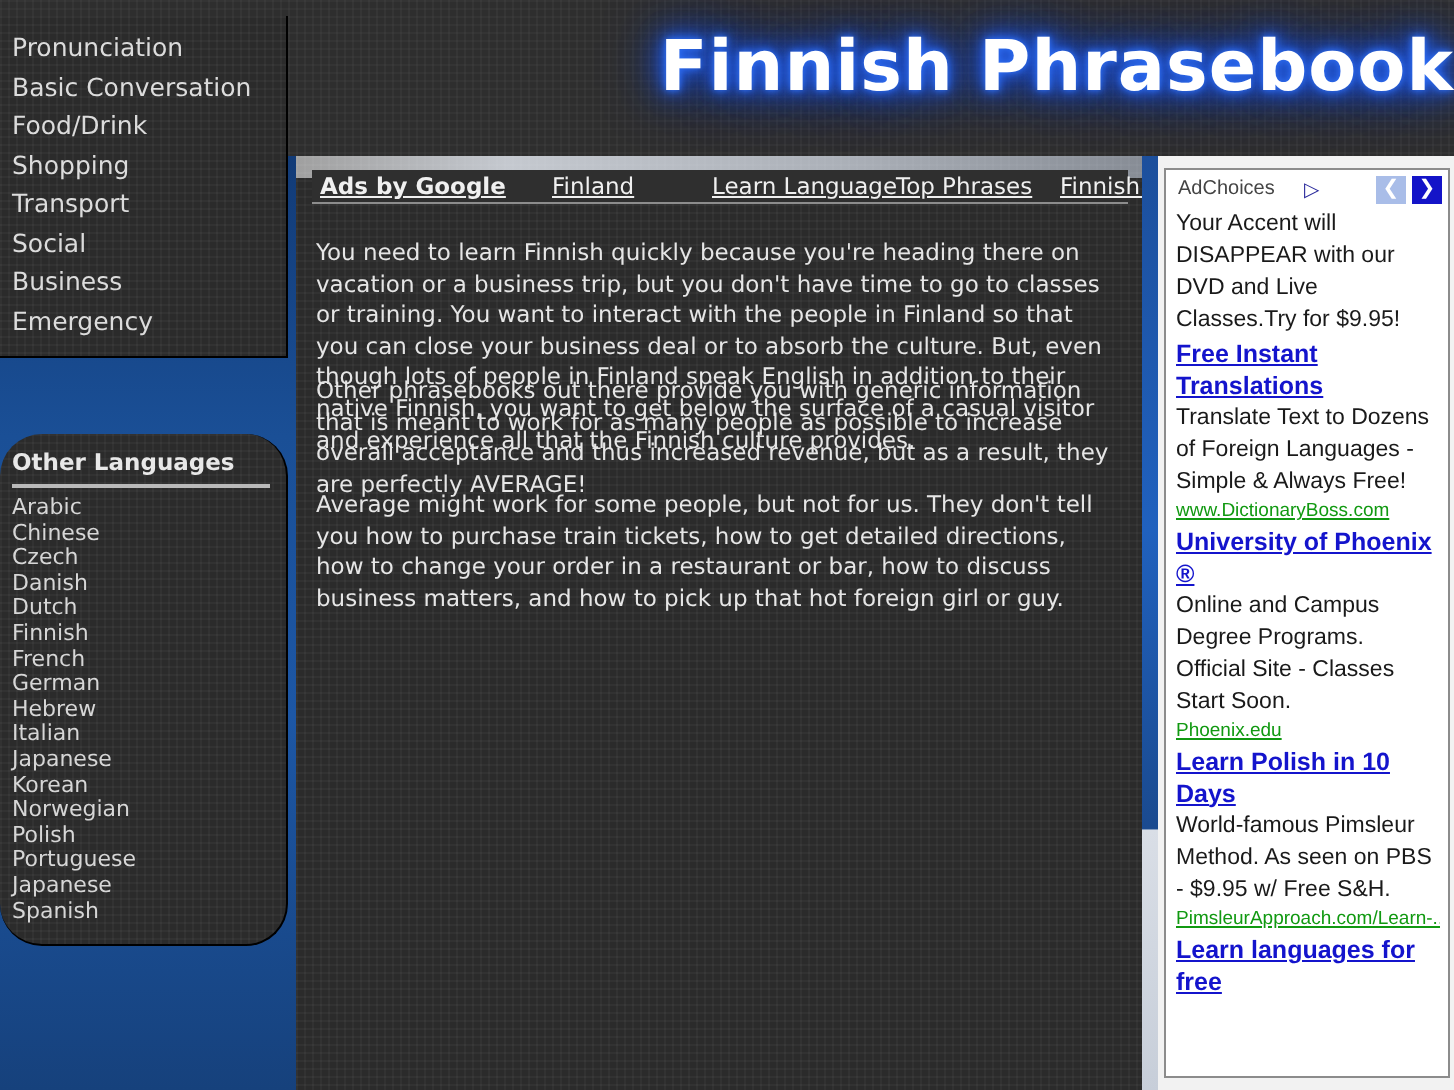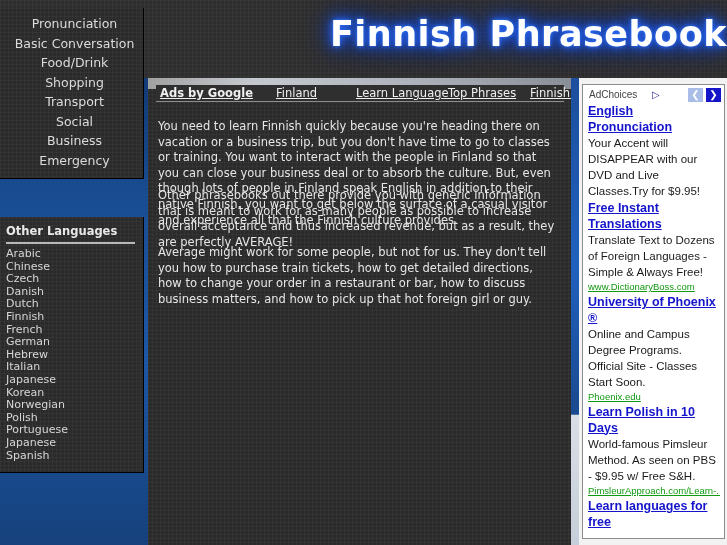--- a/index.html
+++ b/index.html
@@ -87,32 +87,31 @@
     background-color: #2b2b2b;
     background-image:
       linear-gradient(to right, rgba(255,255,255,0.035) 1px, transparent 1px),
       linear-gradient(to bottom, rgba(255,255,255,0.030) 1px, transparent 1px);
     background-size: 4px 4px, 4px 4px;
     border-right: 1px solid #000;
     border-bottom: 1px solid #000;
     box-sizing: border-box;
   }
   #main-nav { top: 8px; padding: 6px 0 8px 0; }
-  #lang-nav { top: 217px; padding: 7px 0 10px 0; }
+  #lang-nav { top: 217px; padding: 7px 0 10px 0; border-radius: 21px; }
 
   .nav-item {
     display: block;
     color: #dcdcdc;
     font-size: 12.5px;
     line-height: 19.5px;
     padding: 0 0 0 6px;
     text-decoration: none;
     white-space: nowrap;
     font-family: "DejaVu Sans", sans-serif;
-    text-align: center;
   }
 
   #lang-title {
     color: #e8e8e8;
     font-size: 11.5px;
     font-weight: bold;
     padding: 0 0 3px 6px;
     font-family: "DejaVu Sans", sans-serif;
   }
   #lang-rule {
@@ -339,21 +338,20 @@
 <div id="right-col">
   <div id="ad-panel">
     <div id="adchoices-row">
       <span id="adchoices-label">AdChoices</span>
       <span id="adchoices-icon">▷</span>
       <span class="arrow-btn" id="arrow-prev">❮</span>
       <span class="arrow-btn" id="arrow-next">❯</span>
     </div>
     <div id="ad-list">
         <div class="ad-block">
-          <a class="ad-title" href="#">English Pronunciation</a>
           <div class="ad-desc">Your Accent will DISAPPEAR with our DVD and Live Classes.Try for $9.95!</div>
         </div>
         <div class="ad-block">
           <a class="ad-title" href="#">Free Instant Translations</a>
           <div class="ad-desc">Translate Text to Dozens of Foreign Languages - Simple &amp; Always Free!</div>
           <a class="ad-url" href="#">www.DictionaryBoss.com</a>
         </div>
         <div class="ad-block">
           <a class="ad-title" href="#">University of Phoenix ®</a>
           <div class="ad-desc">Online and Campus Degree Programs. Official Site - Classes Start Soon.</div>

